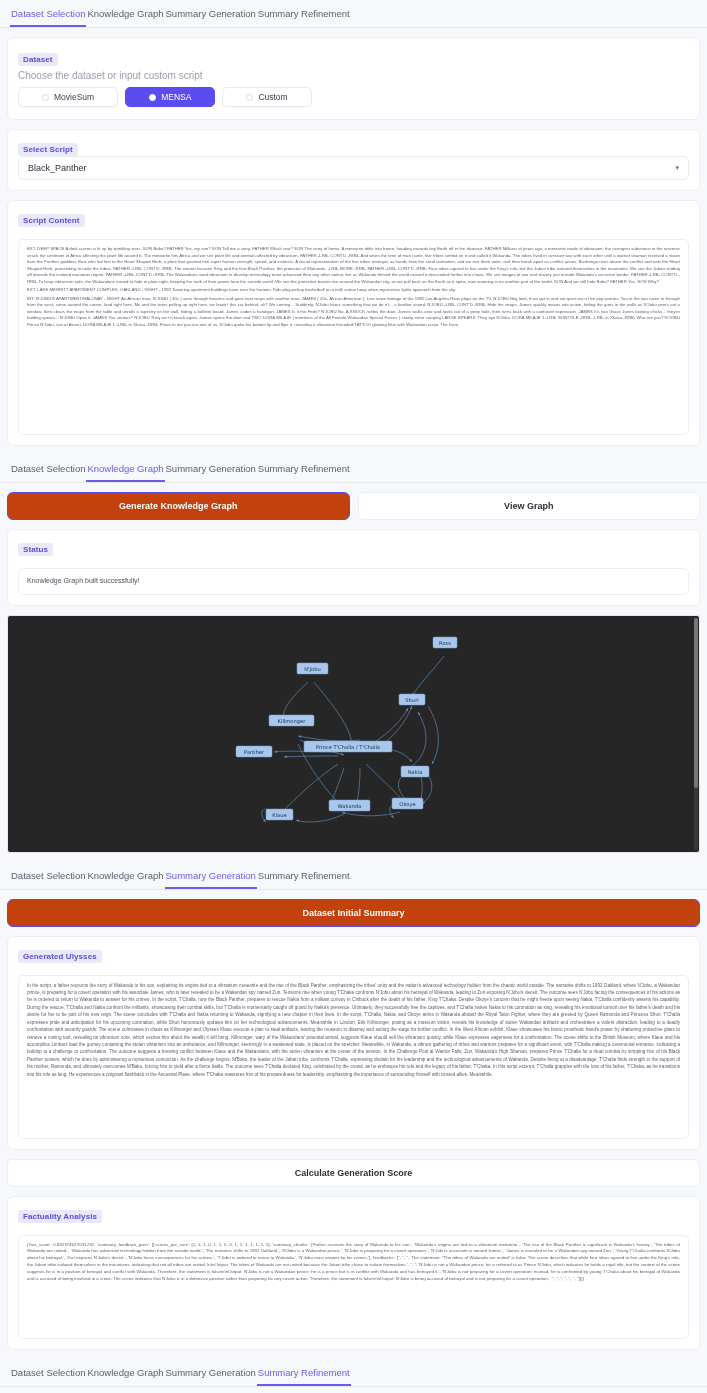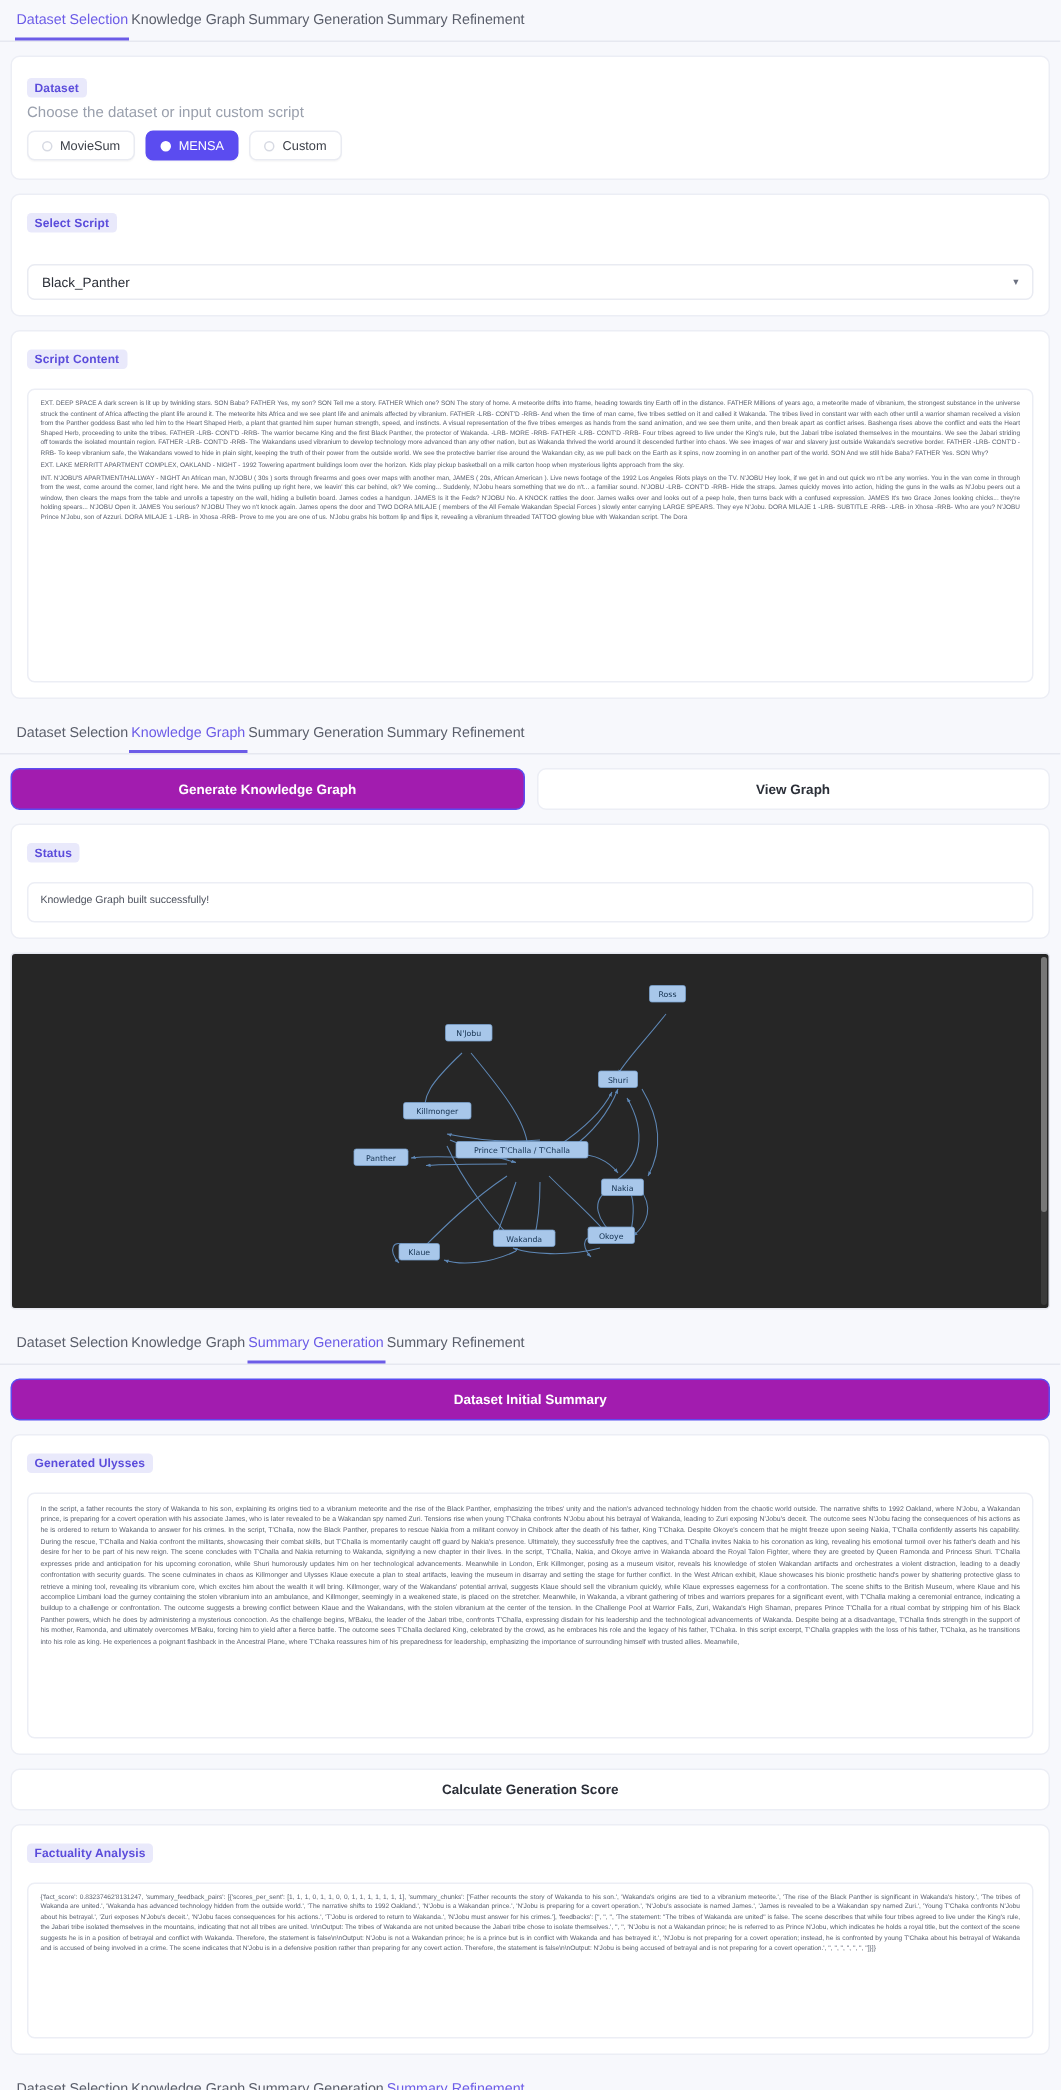--- a/index.html
+++ b/index.html
@@ -48,40 +48,39 @@
     padding: 2px 5px; border-radius: 3px;
     letter-spacing: .1px;
   }
   .hint { font-size: 10px; color: #9aa0ad; margin: 4px 0 6px 0; }
 
   
   .radio-group { display: flex; gap: 7px; }
   .pill {
     display: flex; align-items: center; gap: 5px;
     background: #ffffff; border: 1px solid #e9ebf2;
-    border-radius: 5px; padding: 4px 9px;
+    border-radius: 5px; padding: 4px 23px;
     font-size: 8.5px; color: #3c4049;
     cursor: pointer;
     box-shadow: 0 1px 1px rgba(16,24,40,.03);
     justify-content: space-between;
   }
   .pill .dot {
     width: 7px; height: 7px; border-radius: 50%;
     background: #fff; border: 1px solid #d7dae3; flex: none;
   }
   .pill.sel { background: #5b4cf0; border-color: #5b4cf0; color: #fff; font-weight: normal; }
   .pill.sel .dot { background: #fff; border-color: #fff; }
 
   
   .select {
     display: flex; align-items: center; justify-content: space-between;
     background: #fff; border: 1px solid #e9ebf2; border-radius: 5px;
     padding: 6px 9px; font-size: 9px; color: #2b2f38;
     cursor: pointer;
-    margin-top: 20px;
   }
   .caret { font-size: 7px; color: #6b7080; }
 
   
   .textbox {
     background: #fff; border: 1px solid #eceef5; border-radius: 5px;
     padding: 6px 8px;
     font-size: 4.3px; line-height: 1.52;
     color: #5b6170;
     text-align: justify;
@@ -96,21 +95,21 @@
 
   
   .btnrow { display: flex; gap: 8px; margin: 9px 7px 0 7px; }
   .btn {
     flex: 1; text-align: center;
     border-radius: 6px; padding: 8px 6px;
     font-size: 9px; font-weight: bold;
     cursor: pointer; border: 1px solid #eceef5;
     background: #fff; color: #2b2f38;
   }
-  .btn.primary { background: #a21caf; border-color: #5b4cf0; color: #fff; }
+  .btn.primary { background: #c2410c; border-color: #5b4cf0; color: #fff; }
   .btn.full { margin: 9px 7px 0 7px; display: block; }
 
   
   .graphwrap {
     margin: 9px 7px 0 7px;
     background: #262626;
     border: 1px solid #e6e8f0;
     border-radius: 3px;
     position: relative;
     height: 238px;

